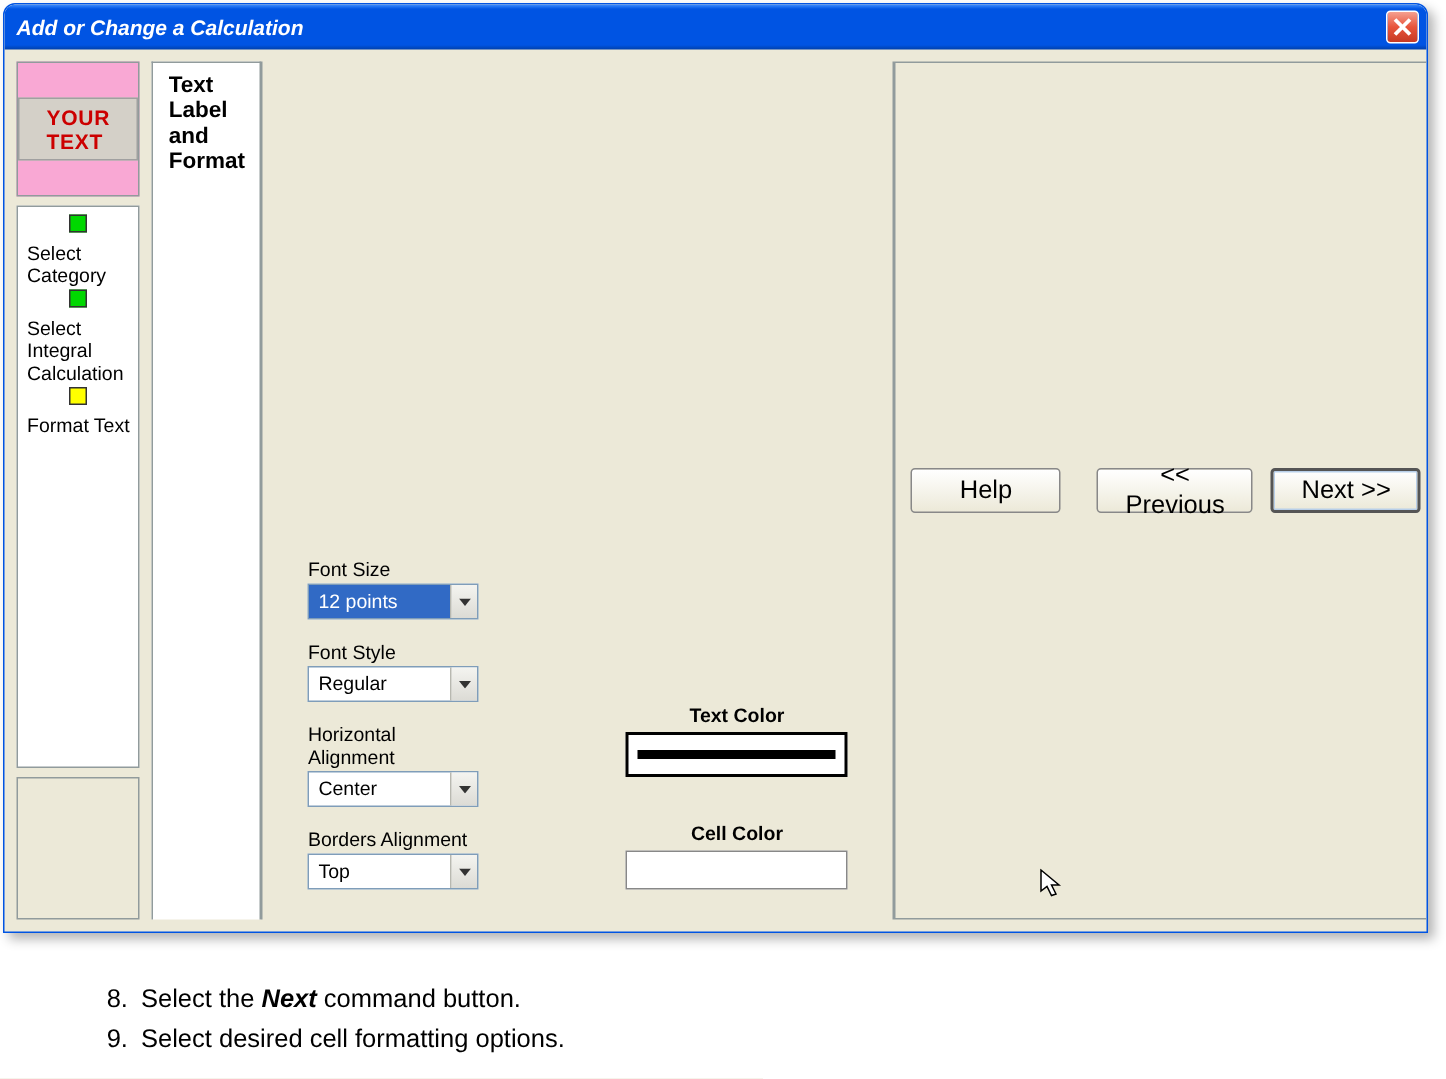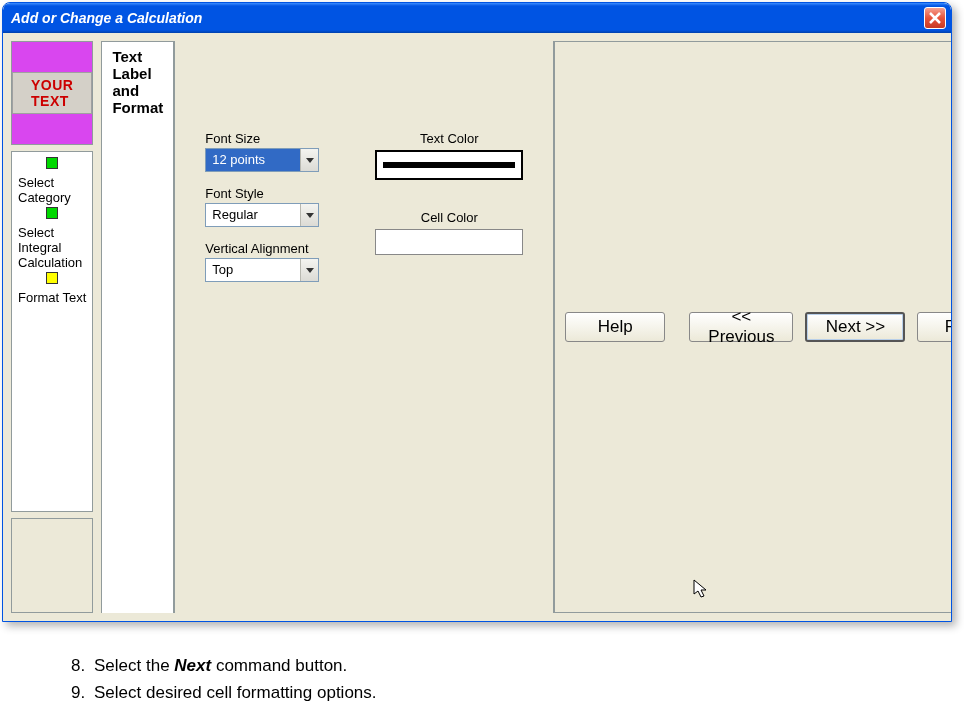--- a/index.html
+++ b/index.html
@@ -53,23 +53,23 @@
       padding: 8px;
       gap: 8px;
     }
     .left-col {
       width: 245px;
       display: flex;
       flex-direction: column;
       gap: 6px;
     }
     .preview-panel {
-      background: #d946ef;
-      border: 1px solid #919b9c;
-      height: 104px;
+      background: #f9a8d4;
+      border: 1px solid #919b9c;
+      height: 90px;
       display: flex;
       align-items: center;
       justify-content: center;
     }
     .your-text-badge {
       background: #d4d0c8;
       border: 1px solid #a0a0a0;
       padding: 4px 18px;
       color: #cc0000;
       font-weight: bold;
@@ -114,21 +114,22 @@
       font-weight: bold;
       font-size: 15px;
     }
     .form-area {
       flex: 1;
       border: 1px solid #919b9c;
       border-top: none;
       border-bottom: none;
       display: flex;
       padding: 90px 30px 20px 30px;
-      gap: 56px;
+      gap: 98px;
+      align-items: flex-end;
     }
     .form-left {
       display: flex;
       flex-direction: column;
       gap: 14px;
     }
     .form-right {
       display: flex;
       flex-direction: column;
       gap: 30px;
@@ -153,21 +154,21 @@
     .combo-value.selected { background: #316ac5; color: #fff; }
     .combo-arrow {
       width: 18px;
       background: linear-gradient(to bottom, #f4f4f0 0%, #dcdbd5 100%);
       border-left: 1px solid #b8b8b0;
       display: flex;
       align-items: center;
       justify-content: center;
     }
     .combo-arrow svg { width: 8px; height: 5px; }
-    .color-group { display: flex; flex-direction: column; gap: 4px; align-items: center; }
+    .color-group { display: flex; flex-direction: column; gap: 4px; align-items: center; font-weight: bold; }
     .color-label { font-size: 13px; }
     .color-swatch-border {
       width: 148px;
       height: 30px;
       border: 2px solid #000;
       background: #fff;
       display: flex;
       align-items: center;
       justify-content: center;
       padding: 6px;
@@ -280,21 +281,32 @@
             <div class="combo">
               <div class="combo-value">Regular</div>
               <div class="combo-arrow">
                     <svg viewBox="0 0 8 5">
                       <path d="M0 0 L4 5 L8 0 Z" fill="#333"></path>
                     </svg>
                   </div>
             </div>
           </div>
           <div class="field-group">
-            <span class="field-label">Vertical Alignment</span>
+            <span class="field-label">Horizontal Alignment</span>
+            <div class="combo">
+              <div class="combo-value">Center</div>
+              <div class="combo-arrow">
+                    <svg viewBox="0 0 8 5">
+                      <path d="M0 0 L4 5 L8 0 Z" fill="#333"></path>
+                    </svg>
+                  </div>
+            </div>
+          </div>
+          <div class="field-group">
+            <span class="field-label">Borders Alignment</span>
             <div class="combo">
               <div class="combo-value">Top</div>
               <div class="combo-arrow">
                     <svg viewBox="0 0 8 5">
                       <path d="M0 0 L4 5 L8 0 Z" fill="#333"></path>
                     </svg>
                   </div>
             </div>
           </div>
         </div>

